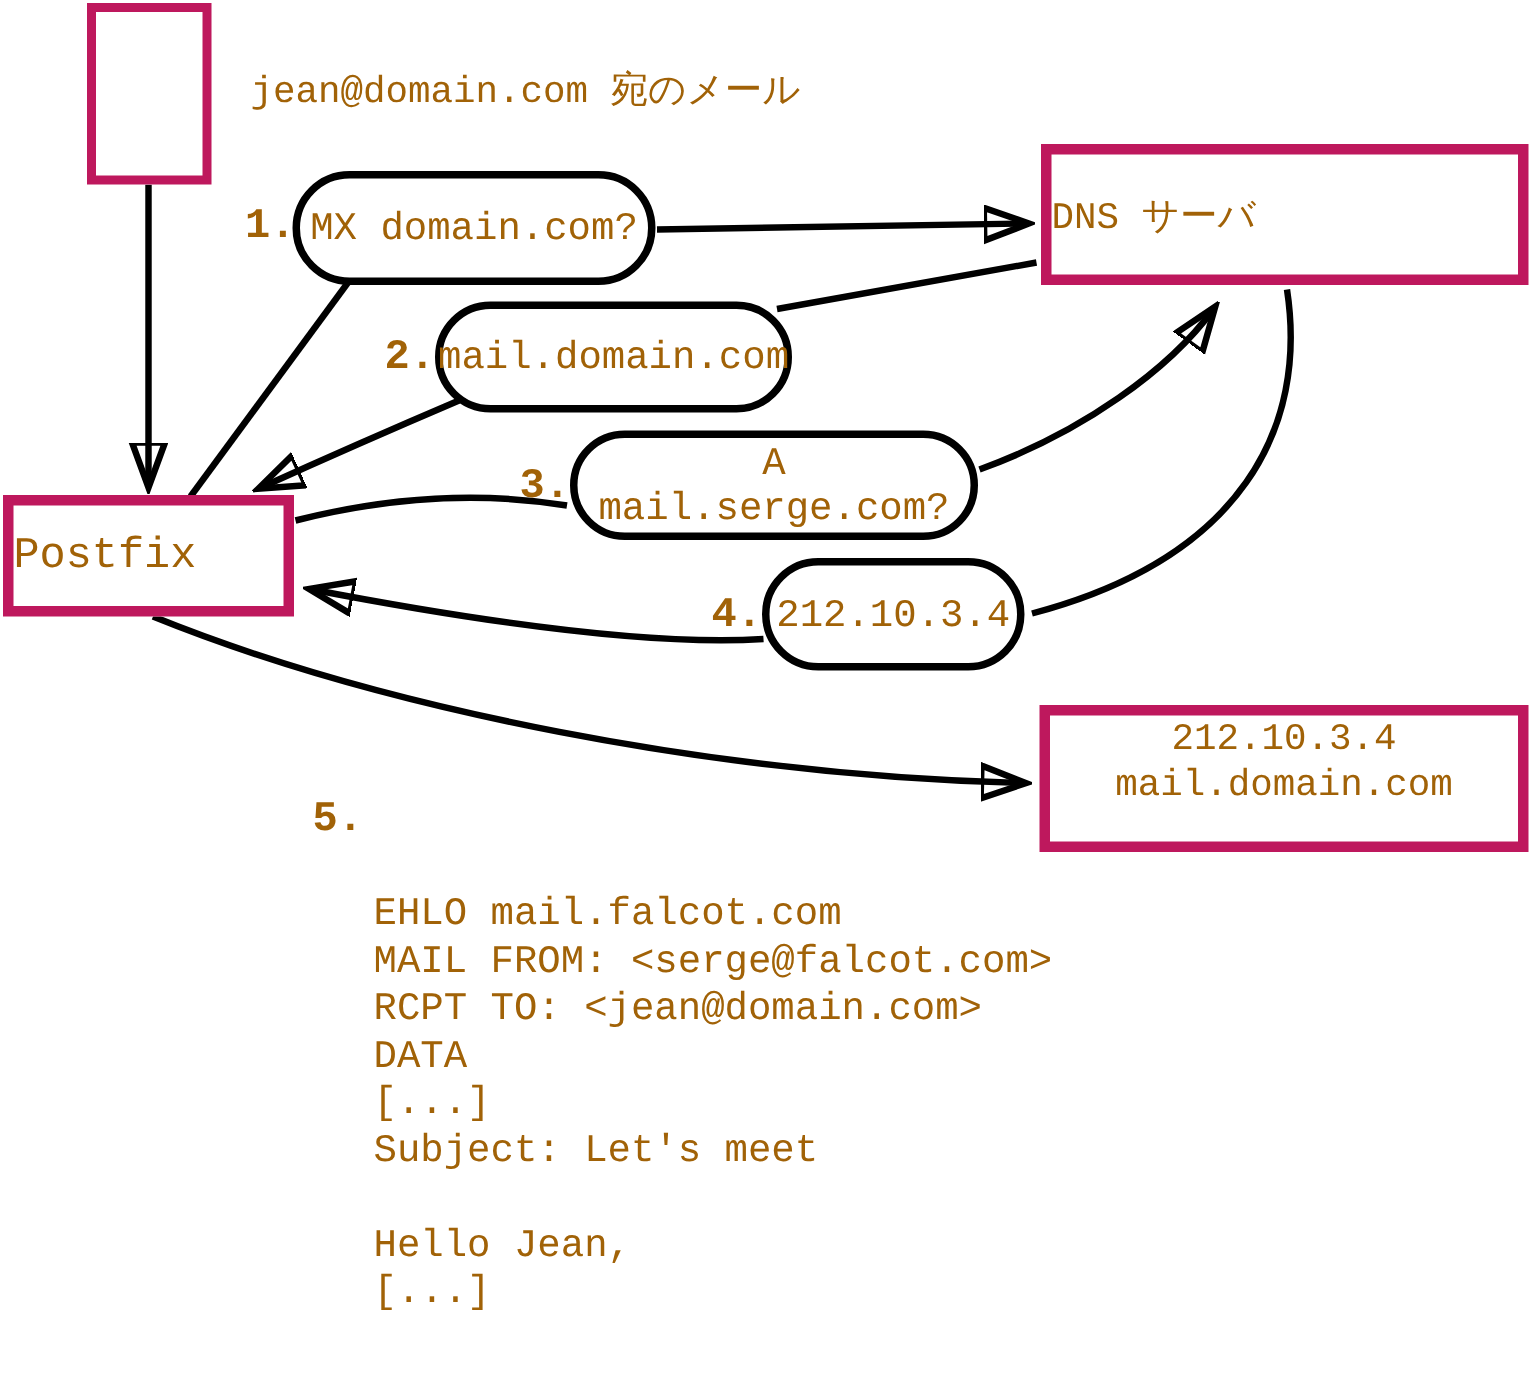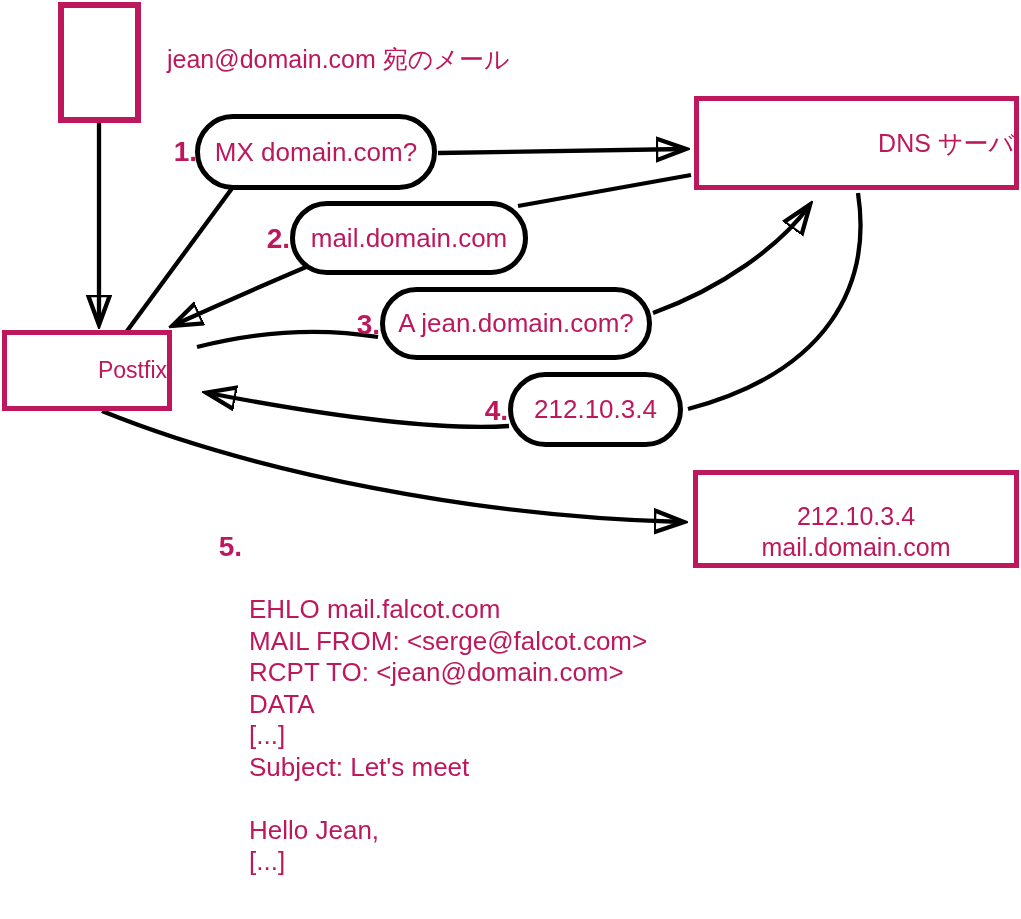--- a/index.html
+++ b/index.html
@@ -6,45 +6,45 @@
     margin: 0;
     padding: 0;
     background: #ffffff;
   }
   .stage {
     position: relative;
     width: 1021px;
     height: 919px;
     background: #ffffff;
     overflow: hidden;
-    font-family: Liberation Sans, sans-serif;
-    color: #be185d;
+    font-family: Liberation Mono, monospace;
+    color: #a16207;
   }
   .arrows {
     position: absolute;
     left: 0; top: 0;
     width: 1021px; height: 919px;
   }
   .arrows path { fill: none; stroke: #000000; stroke-width: 4.3px; }
   .node {
     position: absolute;
     background: #ffffff;
-    border: 5px solid #be185d;
+    border: 7px solid #be185d;
     display: flex;
     align-items: center;
-    justify-content: flex-end;
+    justify-content: flex-start;
     text-align: center;
     box-sizing: border-box;
   }
   .envelope {
     left: 58px; top: 2px; width: 83px; height: 121px;
     border-width: 6px;
   }
   .dns-box   { left: 694px; top: 96px;  width: 325px; height: 94px; font-size: 25px; }
-  .postfix-box { left: 2px; top: 330px; width: 170px; height: 81px; font-size: 23px; }
+  .postfix-box { left: 2px; top: 330px; width: 194px; height: 81px; font-size: 29px; }
   .mail-box  { left: 693px; top: 470px; width: 326px; height: 98px; font-size: 25px; line-height: 31px; flex-direction: column; }
   .bubble {
     position: absolute;
     background: #ffffff;
     border: 5px solid #000000;
     border-radius: 40px;
     display: flex;
     align-items: center;
     justify-content: center;
     font-size: 26px;
@@ -130,21 +130,21 @@
     <span>MX domain.com?</span>
   </div>
 
   <div class="stepnum num-2">2.</div>
   <div class="bubble bubble-2">
     <span>mail.domain.com</span>
   </div>
 
   <div class="stepnum num-3">3.</div>
   <div class="bubble bubble-3">
-    <span>A jean.domain.com?</span>
+    <span>A mail.serge.com?</span>
   </div>
 
   <div class="stepnum num-4">4.</div>
   <div class="bubble bubble-4">
     <span>212.10.3.4</span>
   </div>
 
   <div class="stepnum num-5">5.</div>
 
   <div class="smtp-session">EHLO mail.falcot.com

